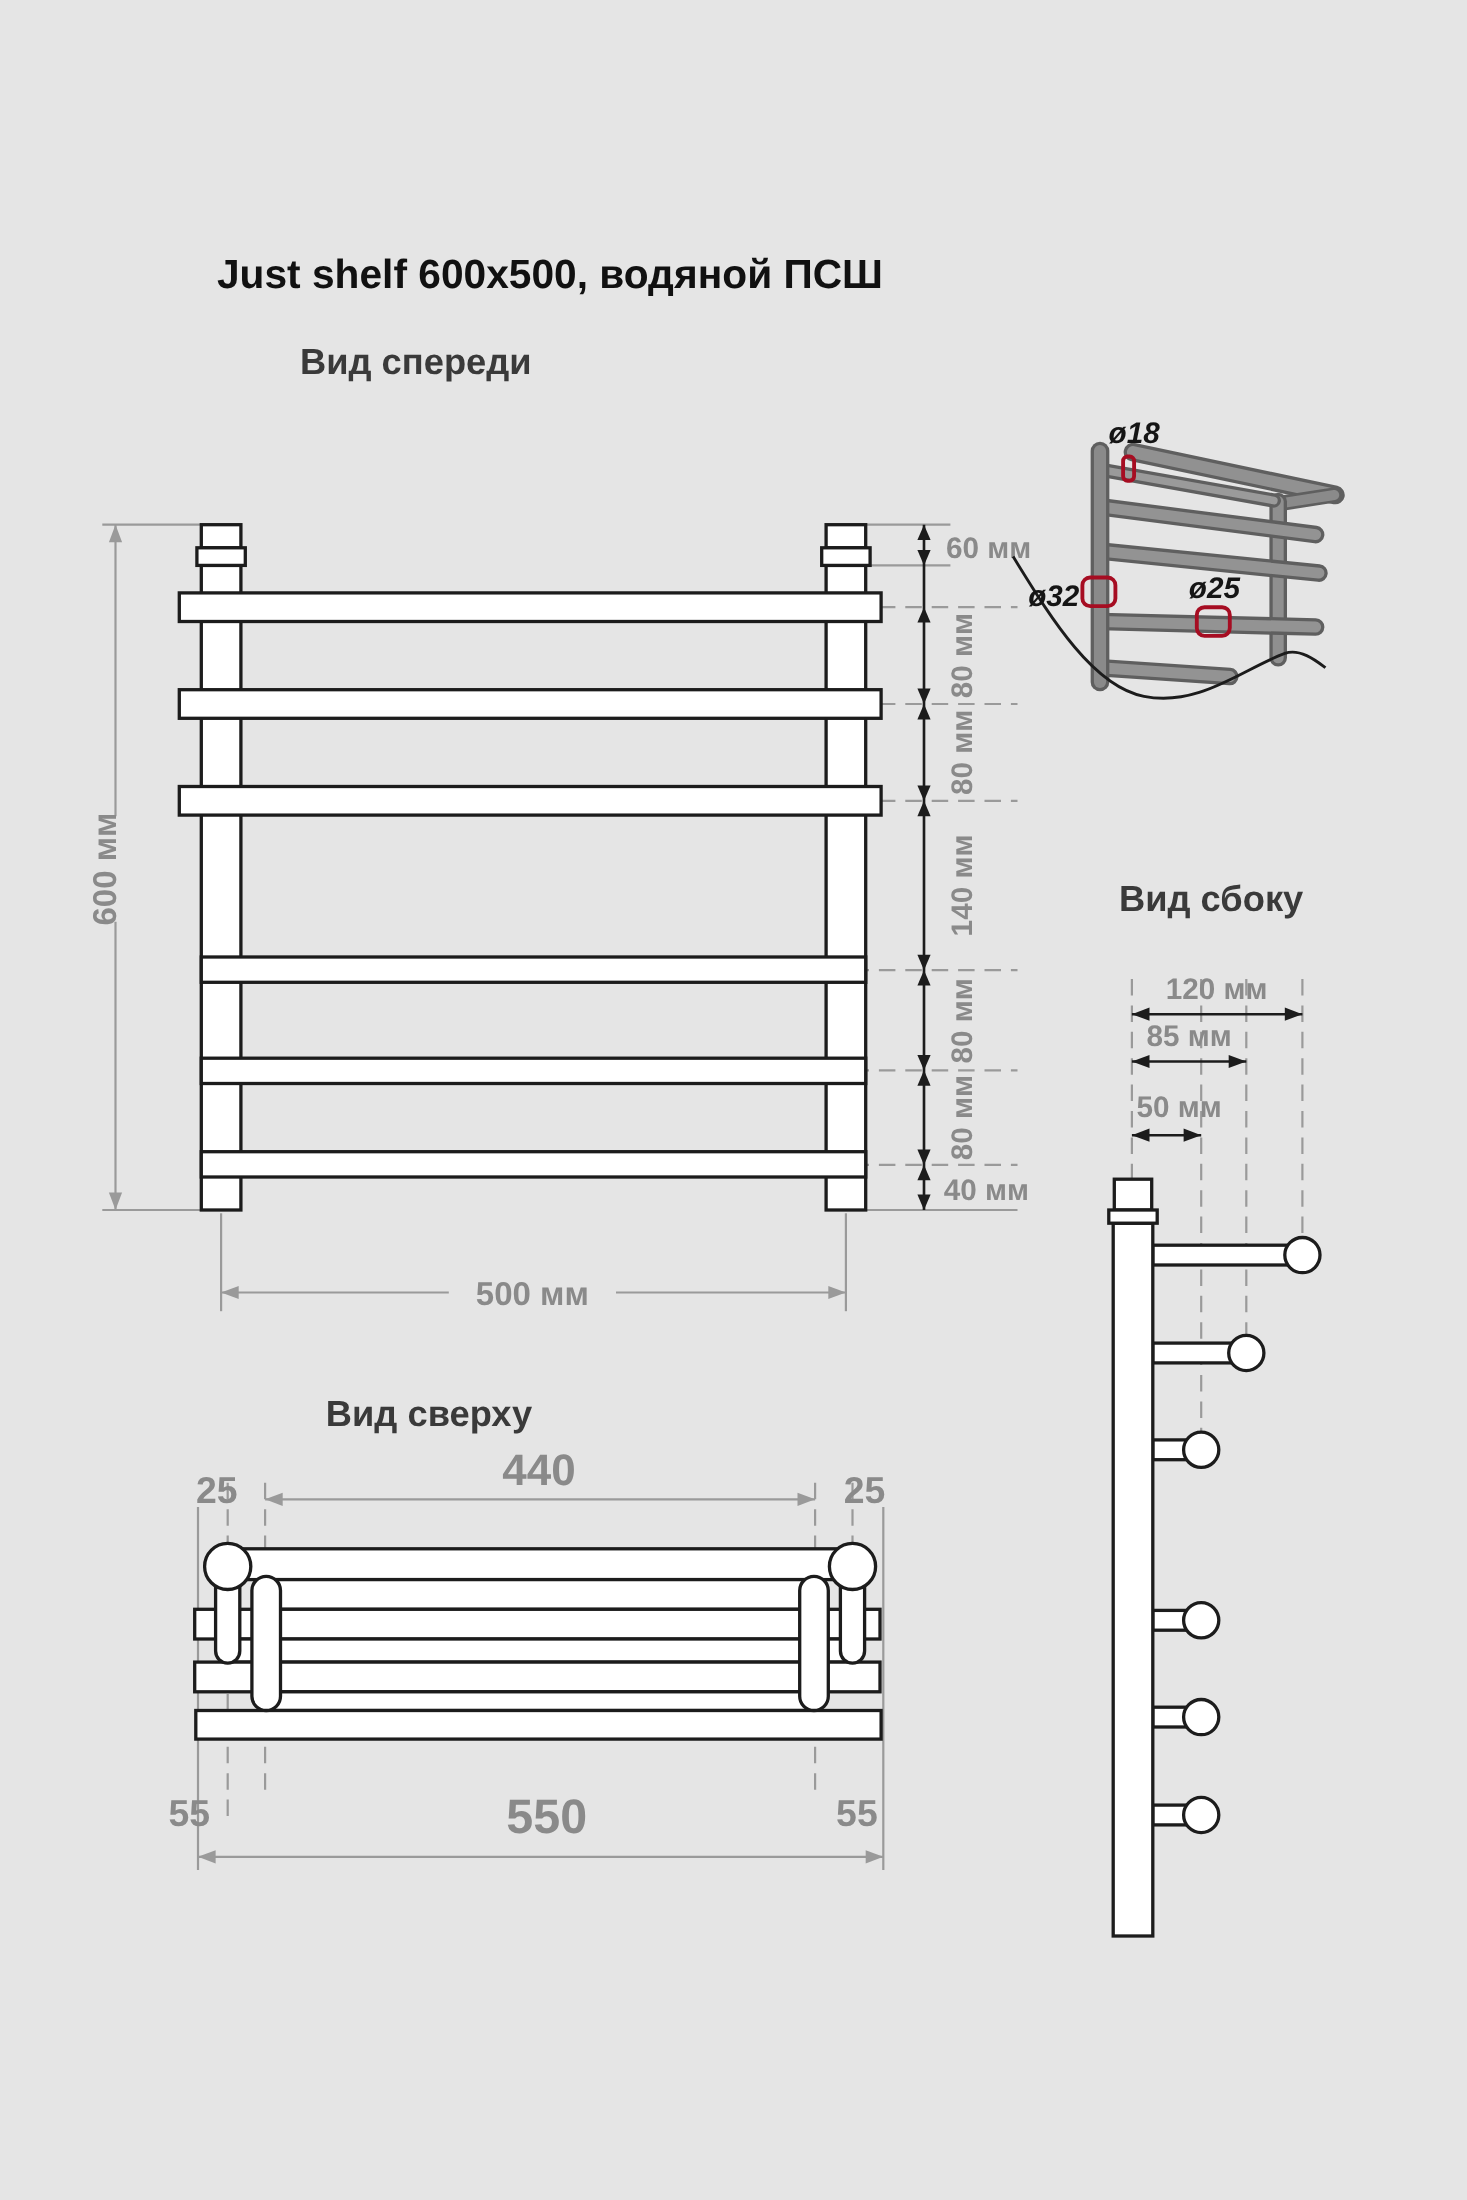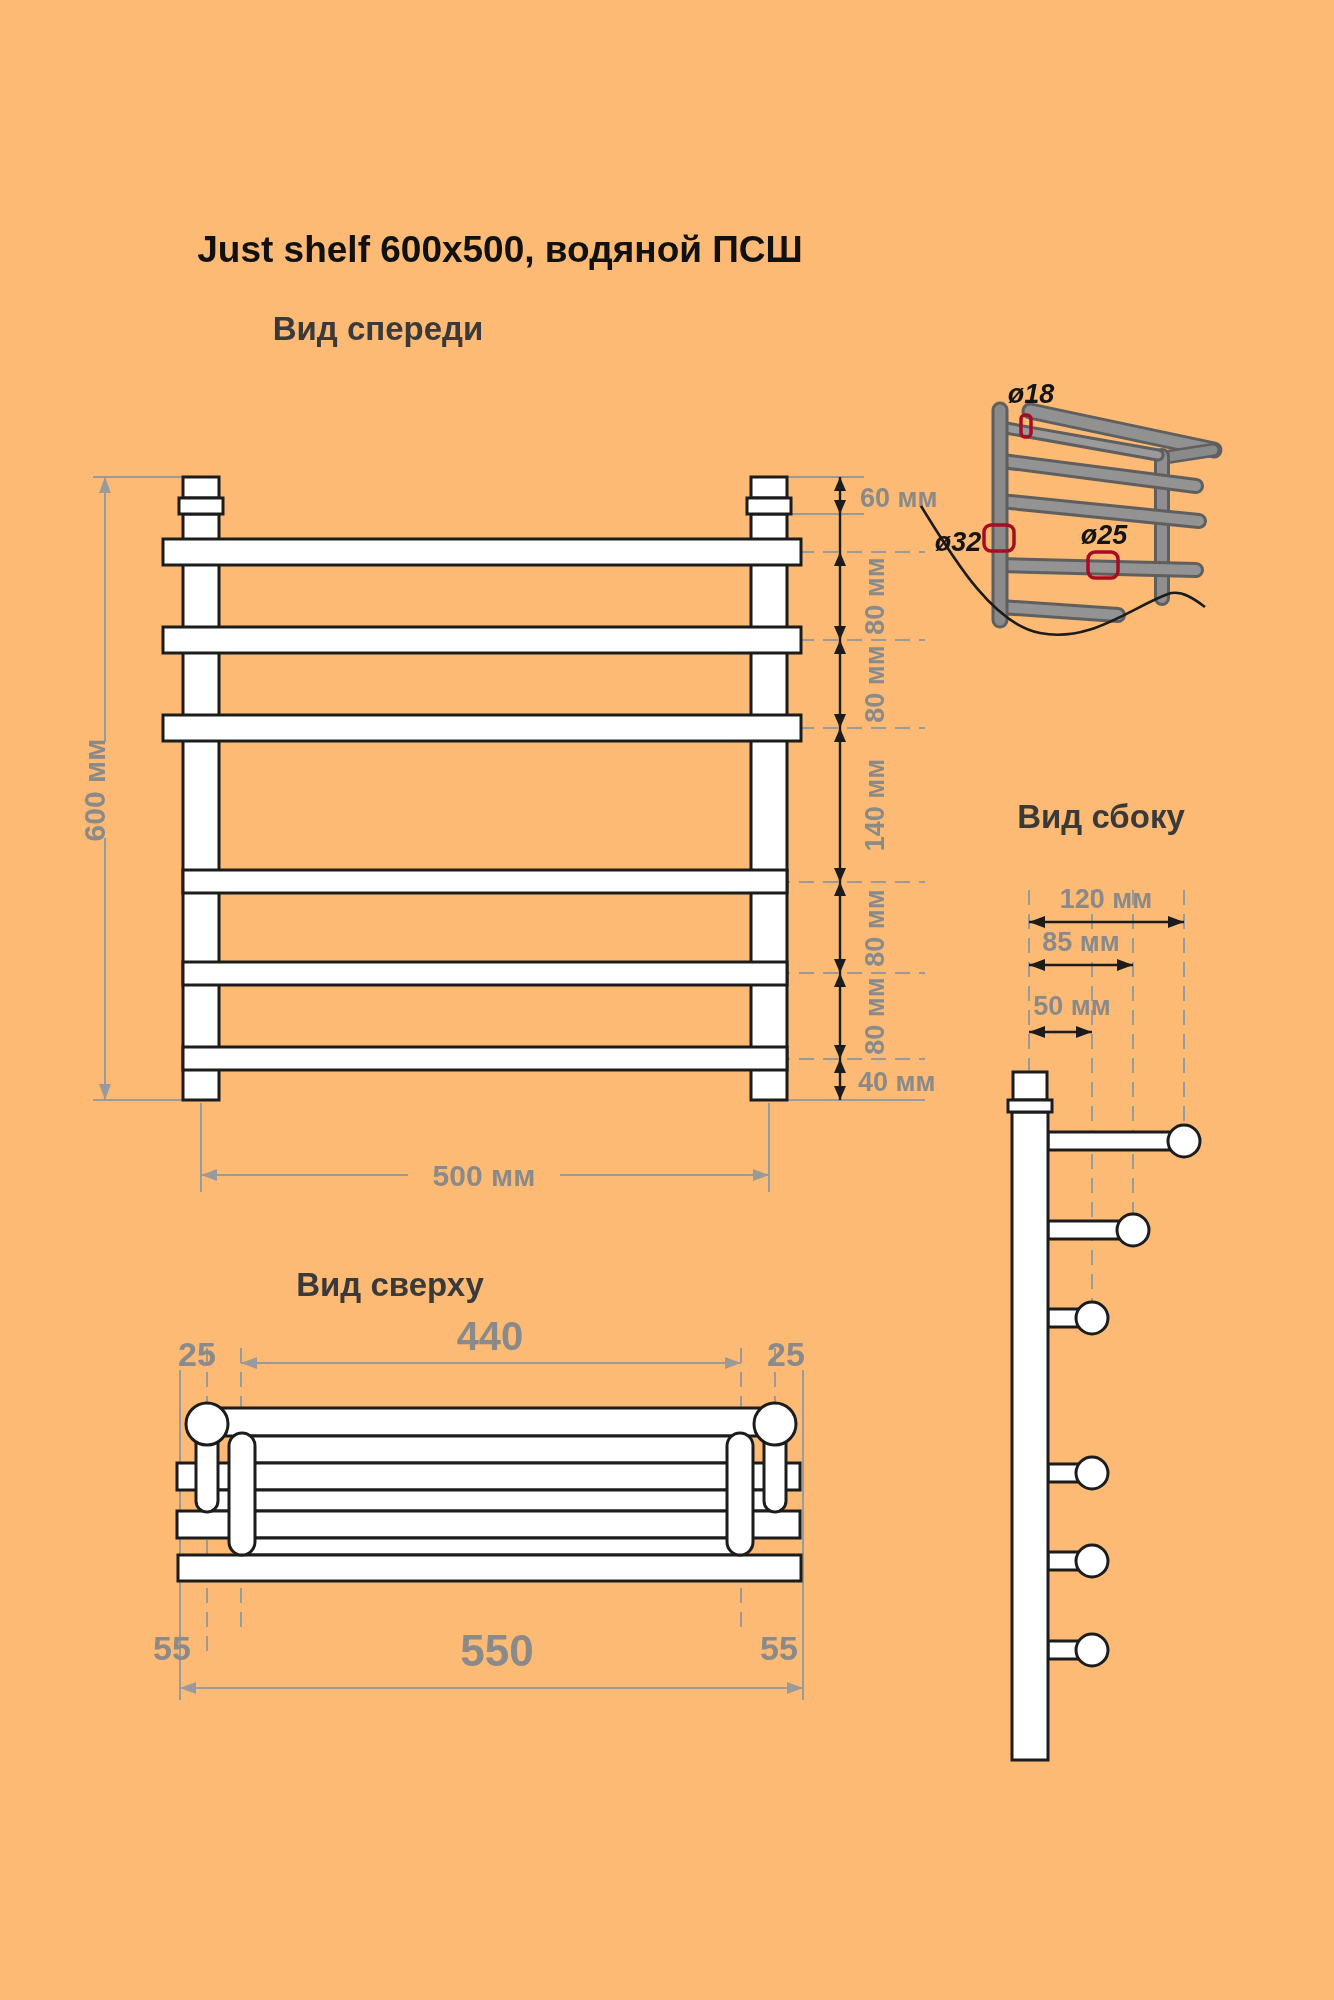--- a/index.html
+++ b/index.html
@@ -1,16 +1,16 @@
 <!DOCTYPE html>
 <html><head>
 <meta charset="utf-8">
 <style>
   html,body{margin:0;padding:0;background:#ffffff;}
-  .page{width:1334px;height:2000px;background:#fdba74;position:relative;font-family:"Liberation Sans",sans-serif;}
+  .page{width:1334px;height:2000px;background:#e5e5e5;position:relative;font-family:"Liberation Sans",sans-serif;}
   svg{display:block;}
   text{font-family:"Liberation Sans",sans-serif;font-weight:bold;}
   .h1{font-size:37px;fill:#111111;}
   .h2{font-size:33px;fill:#3a3a3a;}
   .dim{font-size:27px;fill:#8a8a8a;}
   .dimBig{font-size:40px;fill:#8a8a8a;}
   .dimBigger{font-size:44px;fill:#8a8a8a;}
   .dimMid{font-size:34px;fill:#8a8a8a;}
   .dia{font-size:27px;fill:#151515;}
   .stroke{stroke:#1c1c1c;stroke-width:3;fill:#ffffff;}

